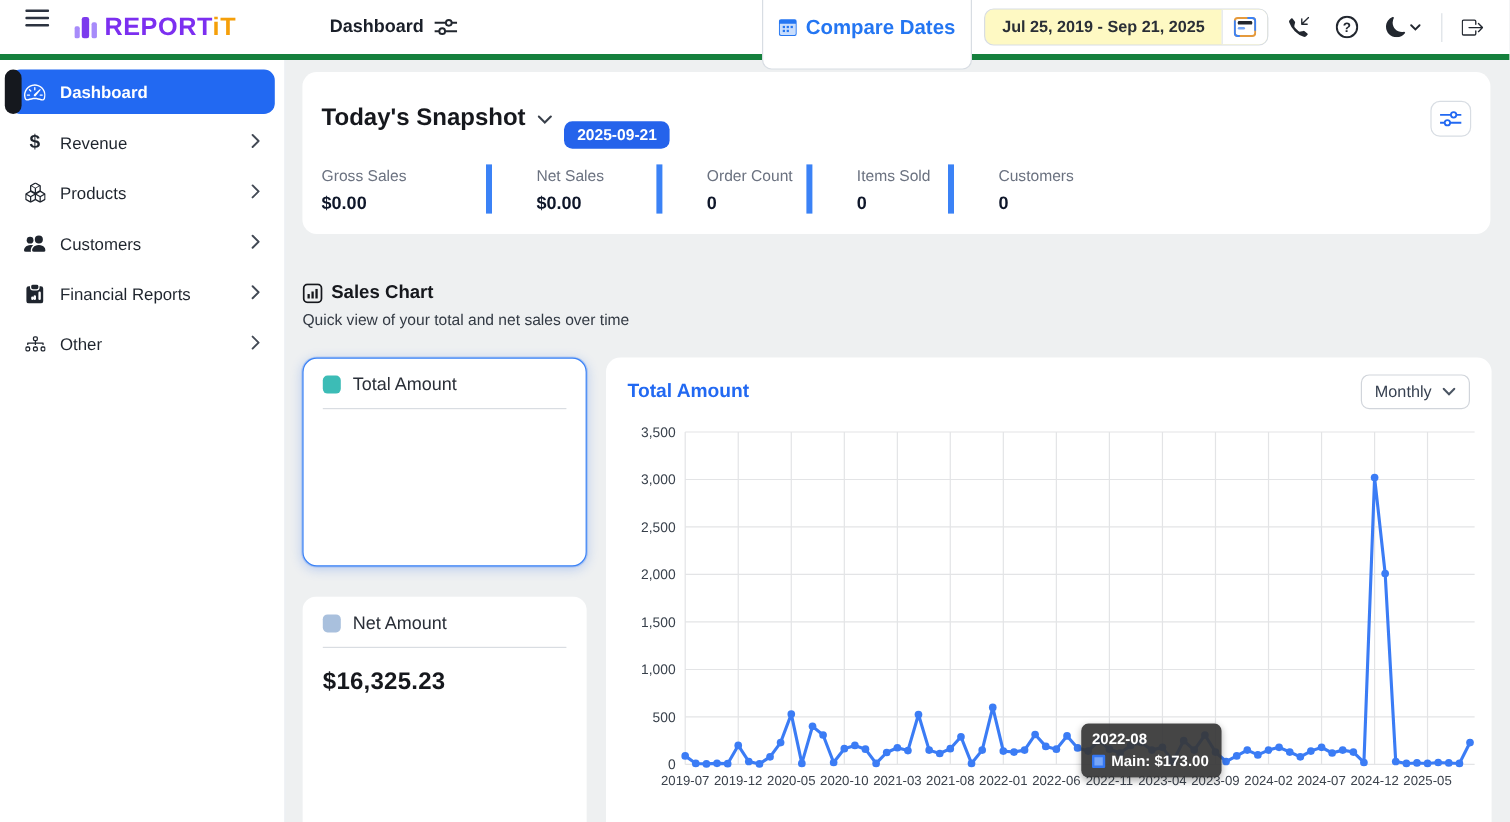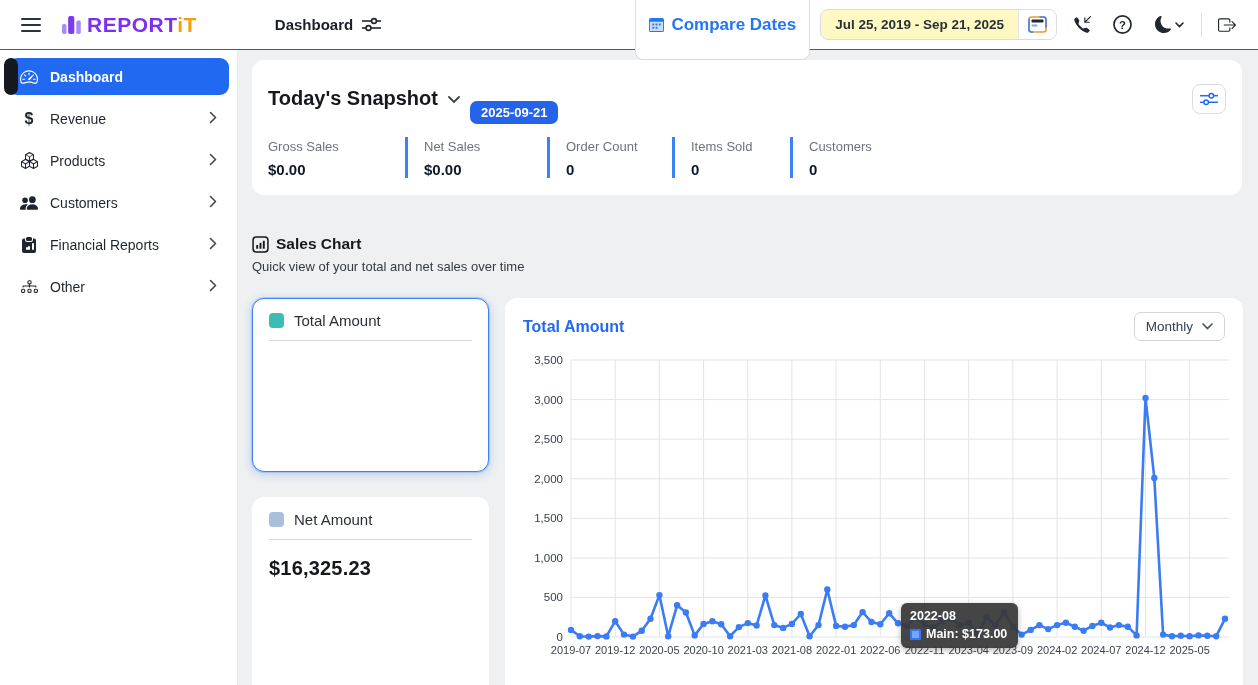--- a/index.html
+++ b/index.html
@@ -1,20 +1,20 @@
 <!DOCTYPE html>
 <html><head>
 <meta charset="utf-8">
 <style>
   * { margin:0; padding:0; box-sizing:border-box; }
   html,body { width:1258px; height:685px; overflow:hidden; }
   body { font-family:"Liberation Sans","DejaVu Sans",sans-serif; background:#eef0f1; color:#16181d; }
 
   
-  .topbar { height:50px; background:#fff; border-bottom:1px solid #15803d; display:flex; align-items:center; padding:0 16px; }
+  .topbar { height:50px; background:#fff; border-bottom:5px solid #15803d; display:flex; padding:0 16px; }
   .hamburger { width:30px; height:30px; border:none; background:transparent; cursor:pointer; display:flex; align-items:center; justify-content:center; color:#2c3340; }
   .logo { display:flex; align-items:center; gap:6px; margin-left:16px; cursor:pointer; }
   .logo-text { font-size:21px; font-weight:800; letter-spacing:.5px; color:#7c2ff0; }
   .logo-text .accent { color:#f59f0a; }
   .page-title-wrap { display:flex; align-items:center; gap:9px; margin-left:78px; }
   .page-title { font-size:15px; font-weight:700; color:#1a1f29; }
   .topbar-right { margin-left:auto; display:flex; align-items:center; gap:10px; }
   .btn-compare { display:flex; align-items:center; gap:7px; background:#fff; border:1px solid #d8dde3; border-radius:8px; padding:24px 13px; font-size:17px; font-weight:700; color:#2476f2; cursor:pointer; }
   .date-range { display:flex; align-items:center; border:1px solid #d8dde3; border-radius:8px; background:#fef9c3; overflow:hidden; }
   .date-range-text { padding:7px 14px; font-size:13.5px; font-weight:700; color:#2a2f36; }
@@ -37,21 +37,21 @@
   
   .card { background:#fff; border-radius:12px; }
   .snapshot { padding:13px 16px 17px 16px; }
   .snapshot-head { display:flex; align-items:center; gap:10px; }
   .snapshot-title { font-size:20px; font-weight:600; color:#16181d; }
   .snapshot-chevron { color:#3a414b; margin-top:3px; }
   .badge-date { background:#2563eb; color:#fff; font-size:13px; font-weight:700; padding:4px 11px; border-radius:7px;margin-top:28px; }
   .snapshot-settings { margin-left:auto; width:34px; height:30px; background:#fff; border:1px solid #d8dde3; border-radius:8px; color:#2269f2; display:flex; align-items:center; justify-content:center; cursor:pointer; }
   .stats-row { display:flex; margin-top:13px; }
   .stat { padding-top:2px; }
-  .stat + .stat { border-left:3px solid #3b82f6; padding-left:16px; }
+  .stat + .stat { border-left:5px solid #3b82f6; padding-left:37px; }
   .stat-label { font-size:13px; color:#6b7280; }
   .stat-value { font-size:15px; font-weight:700; color:#0f172a; margin-top:7px; }
 
   
   .section-head { display:flex; align-items:center; gap:7px; margin-top:40px; color:#16181d; }
   .section-title { font-size:15.5px; font-weight:700; }
   .section-sub { font-size:13px; color:#333a44; margin-top:6px; }
 
   .sales-row { display:flex; gap:16px; margin-top:24px; }
   .metric-col { width:237px; flex-shrink:0; display:flex; flex-direction:column; gap:25px; }

